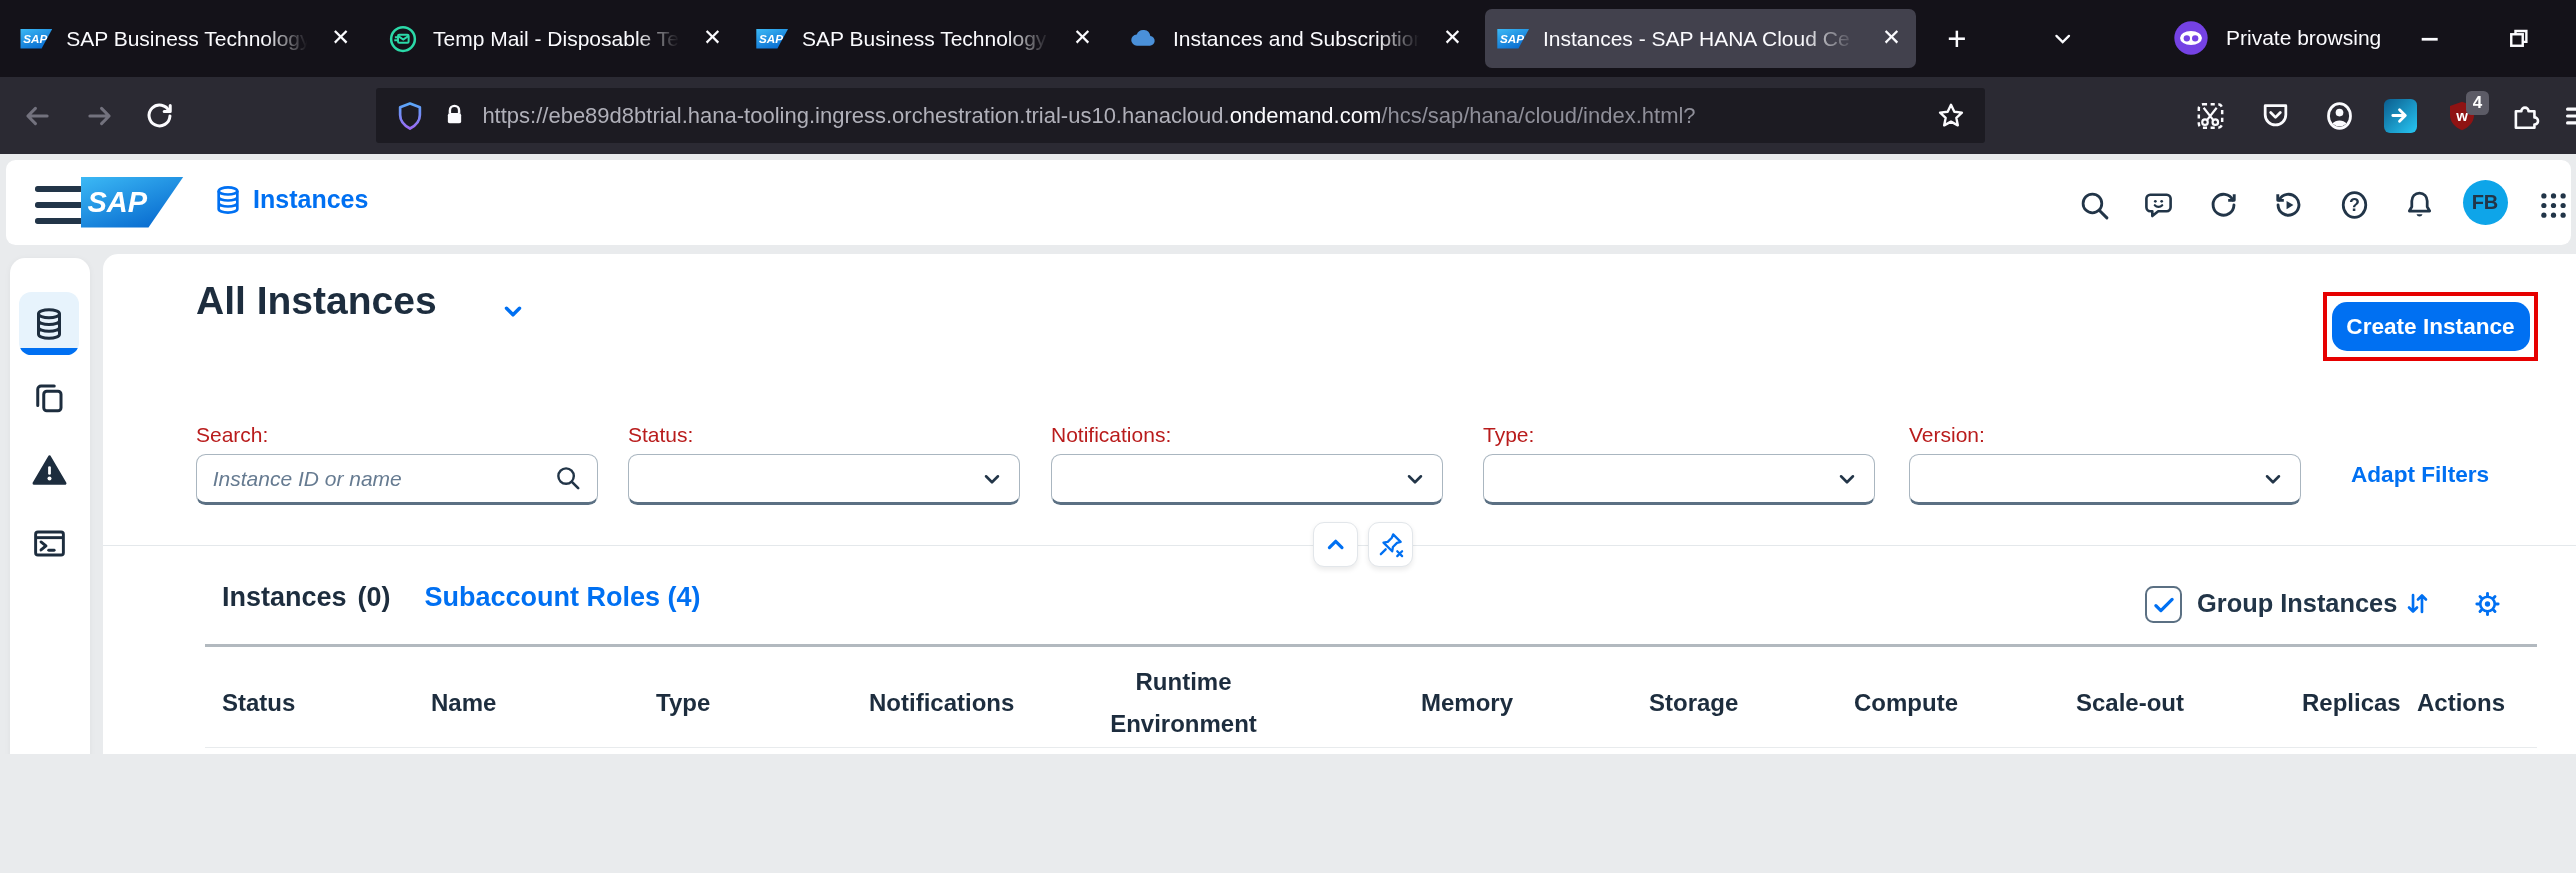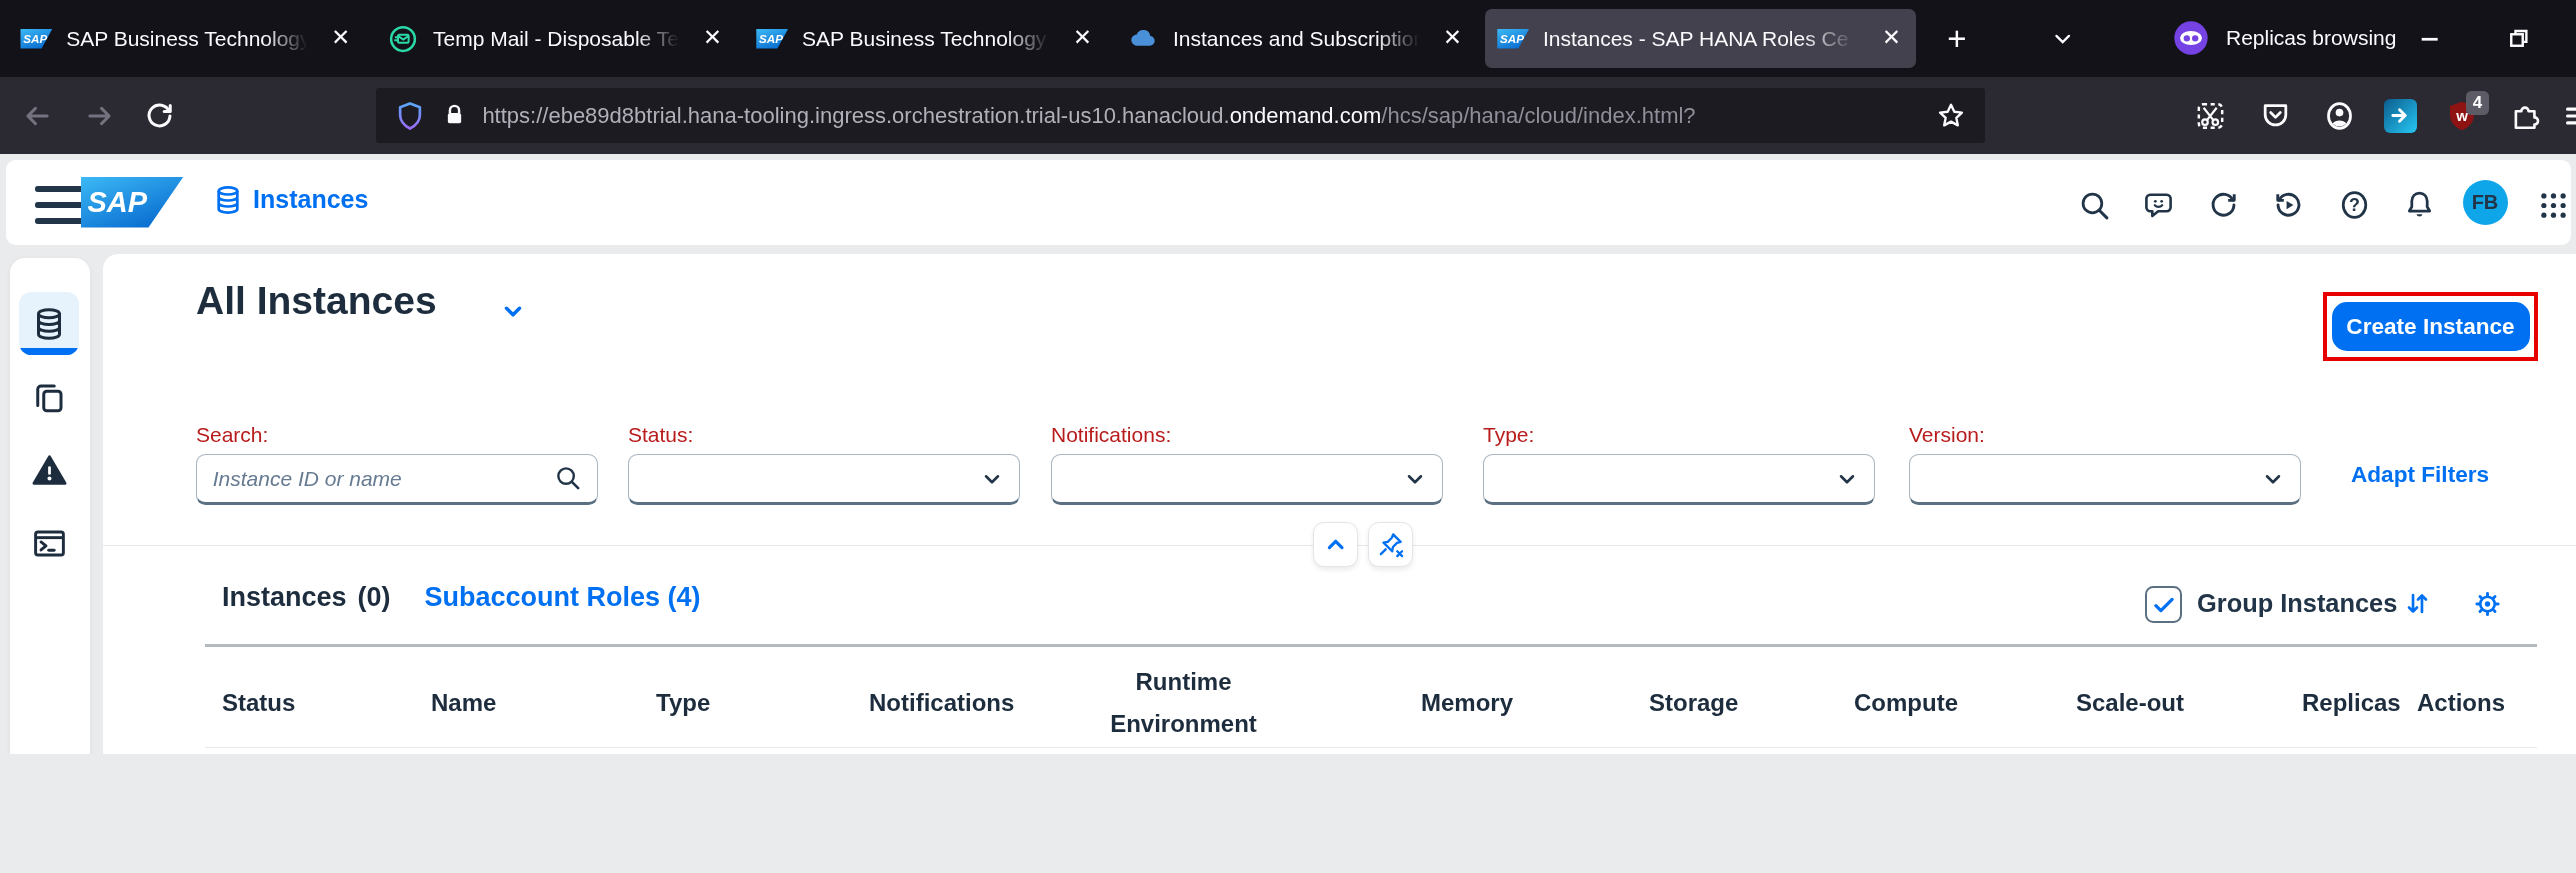--- a/index.html
+++ b/index.html
@@ -140,41 +140,41 @@
         <svg width="32" height="32" viewBox="0 0 24 24">
             <path d="M7.5 17a4.2 4.2 0 0 1-.2-8.4 5.3 5.3 0 0 1 10.2 1.2A3.6 3.6 0 0 1 16.8 17z" fill="#4a90d9"></path>
           </svg>
       </span>
       <span class="tab-title">Instances and Subscriptions - tri</span>
       <button class="tab-close">✕</button>
     </div>
 
     <div class="tab active" style="left:1485px;width:431px;">
       <span class="sapfav">SAP</span>
-      <span class="tab-title">Instances - SAP HANA Roles Ce</span>
+      <span class="tab-title">Instances - SAP HANA Cloud Ce</span>
       <button class="tab-close">✕</button>
     </div>
 
     <button class="tbtn" style="left:1935px;">+</button>
     <button class="tbtn" style="left:2041px;">
       <svg width="27.4" height="27.4" viewBox="0 0 24 24">
           <path d="M6.5 9.5 12 15l5.5-5.5" fill="none" stroke="#fbfbfe" stroke-width="2" stroke-linecap="round"></path>
         </svg>
     </button>
 
     <div class="pbadge">
       <span>
         <svg width="40" height="40" viewBox="0 0 24 24">
             <circle cx="12" cy="12" r="10" fill="#7542e4"></circle>
             <ellipse cx="12" cy="12" rx="6.6" ry="4.2" fill="#fff"></ellipse>
             <circle cx="9.5" cy="12.2" r="1.9" fill="#7542e4"></circle>
             <circle cx="14.5" cy="12.2" r="1.9" fill="#7542e4"></circle>
           </svg>
       </span>
-      <span>Replicas browsing</span>
+      <span>Private browsing</span>
     </div>
 
     <button class="tbtn" style="left:2408px;">
       <svg width="27.4" height="27.4" viewBox="0 0 24 24">
           <rect x="5" y="11.3" width="14" height="2.4" fill="#fbfbfe"></rect>
         </svg>
     </button>
     <button class="tbtn" style="left:2496px;">
       <svg width="29" height="29" viewBox="0 0 24 24">
           <rect x="6" y="8.5" width="9.5" height="9.5" fill="none" stroke="#fbfbfe" stroke-width="2"></rect>

